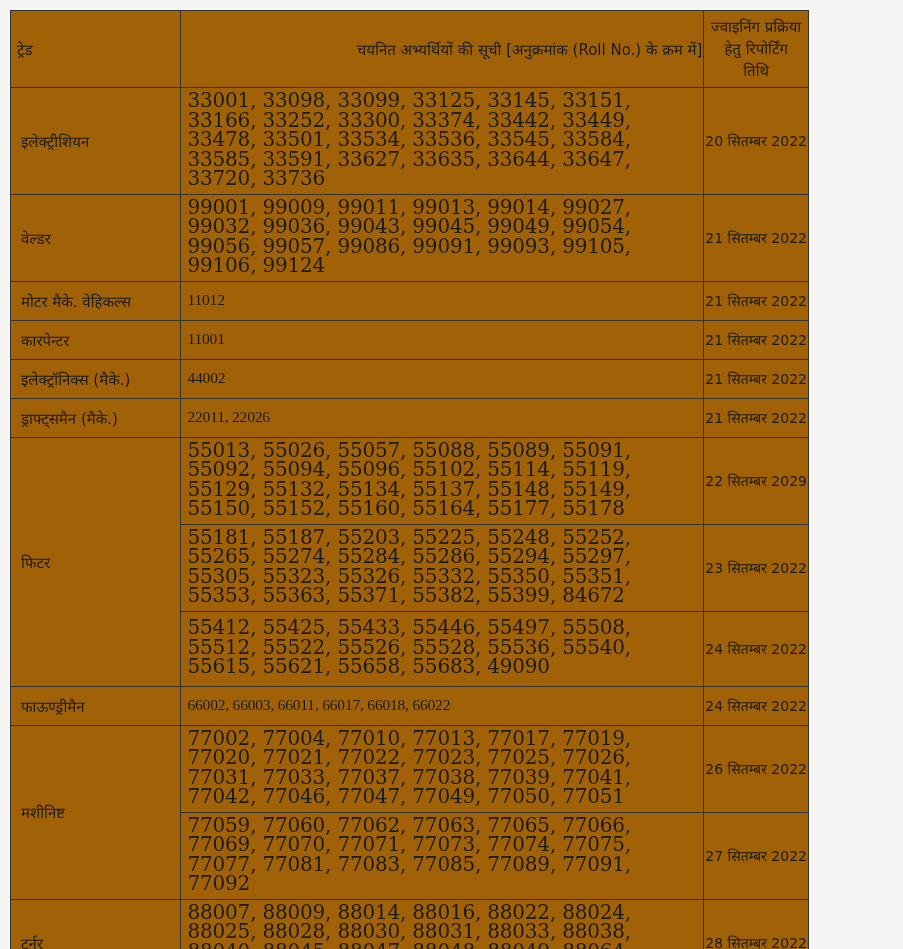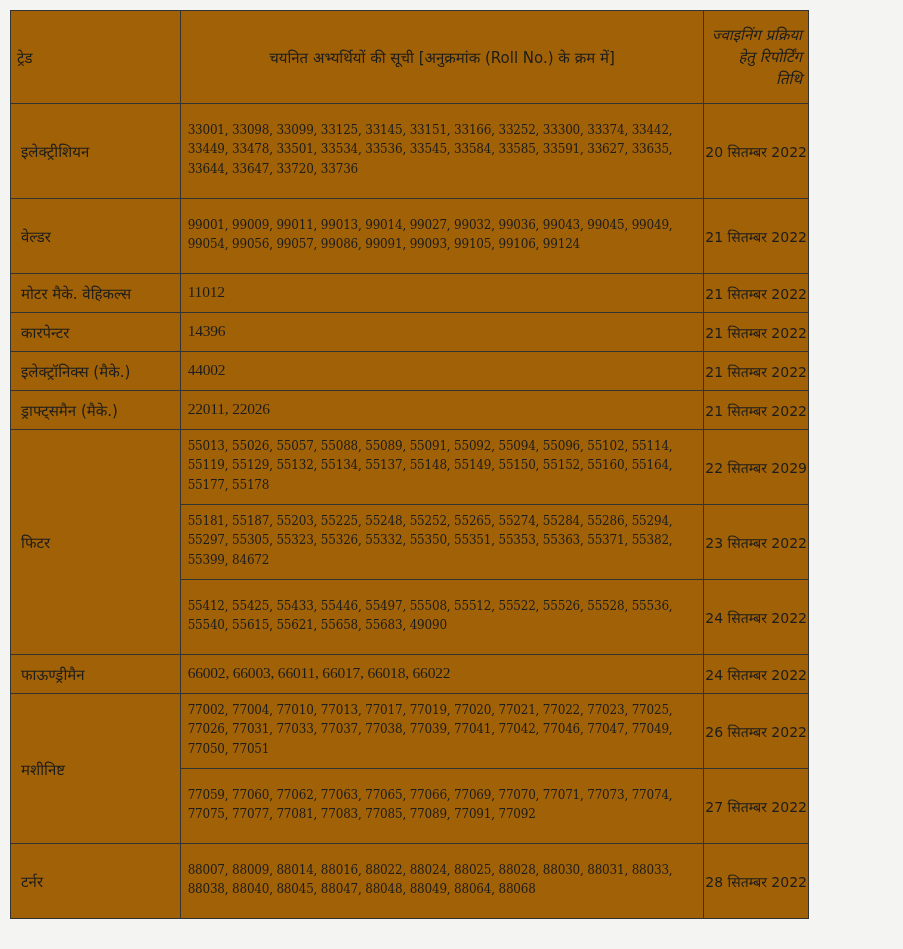--- a/index.html
+++ b/index.html
@@ -3,24 +3,24 @@
 <meta charset="utf-8">
 <style>
   html, body { margin: 0; padding: 0; background: #f4f4f2; }
   body { width: 903px; height: 949px; position: relative; overflow: hidden;
          font-family: "DejaVu Serif", serif; color: #1c1c1c; }
   table { position: absolute; left: 10px; top: 10px; width: 799px;
           border-collapse: collapse; background: #a16207; }
   td, th { border: 1.6px solid #333; vertical-align: middle; }
   th { font-family: "DejaVu Sans", sans-serif; font-weight: normal; font-size: 15px; height: 68px; }
   th.c1 { width: 165px; text-align: left; padding-left: 6px; }
-  th.c2 { width: 538px; text-align: center; margin-top: 16px; }
-  th.c3 { text-align: right; padding: 12px 6px; line-height: 22px; font-style: italic; }
+  th.c2 { width: 538px; text-align: right; margin-top: 16px; }
+  th.c3 { text-align: center; padding: 4px 6px; line-height: 22px; }
   td.trade { font-family: "DejaVu Sans", sans-serif; font-size: 15px; padding-left: 10px; }
-  td.rolls { font-size: 12px; line-height: 19.5px; padding: 3px 6px 5px 7px; letter-spacing: -0.2px; }
+  td.rolls { font-size: 20px; line-height: 19.5px; padding: 3px 6px 5px 7px; letter-spacing: -0.2px; }
   td.date { font-family: "DejaVu Sans", sans-serif; font-size: 14px; text-align: center; white-space: nowrap; }
   tr.single td { height: 30px; }
   tr.single td.rolls { font-family: Liberation Serif, serif; font-size: 15.5px; }
 </style>
 </head>
 <body>
 
 <table>
   <tbody>
       <tr>
@@ -41,21 +41,21 @@
     <td class="rolls" style="height:66px">99001, 99009, 99011, 99013, 99014, 99027, 99032, 99036, 99043, 99045, 99049, 99054, 99056, 99057, 99086, 99091, 99093, 99105, 99106, 99124</td>
     <td class="date">21 सितम्बर 2022</td>
   </tr>
   <tr class="single">
     <td class="trade">मोटर मैके. वेहिकल्स</td>
     <td class="rolls">11012</td>
     <td class="date">21 सितम्बर 2022</td>
   </tr>
   <tr class="single">
     <td class="trade">कारपेन्टर</td>
-    <td class="rolls">14396</td>
+    <td class="rolls">11001</td>
     <td class="date">21 सितम्बर 2022</td>
   </tr>
   <tr class="single">
     <td class="trade">इलेक्ट्रॉनिक्स (मैके.)</td>
     <td class="rolls">44002</td>
     <td class="date">21 सितम्बर 2022</td>
   </tr>
   <tr class="single">
     <td class="trade">ड्राफ्ट्समैन (मैके.)</td>
     <td class="rolls">22011, 22026</td>

